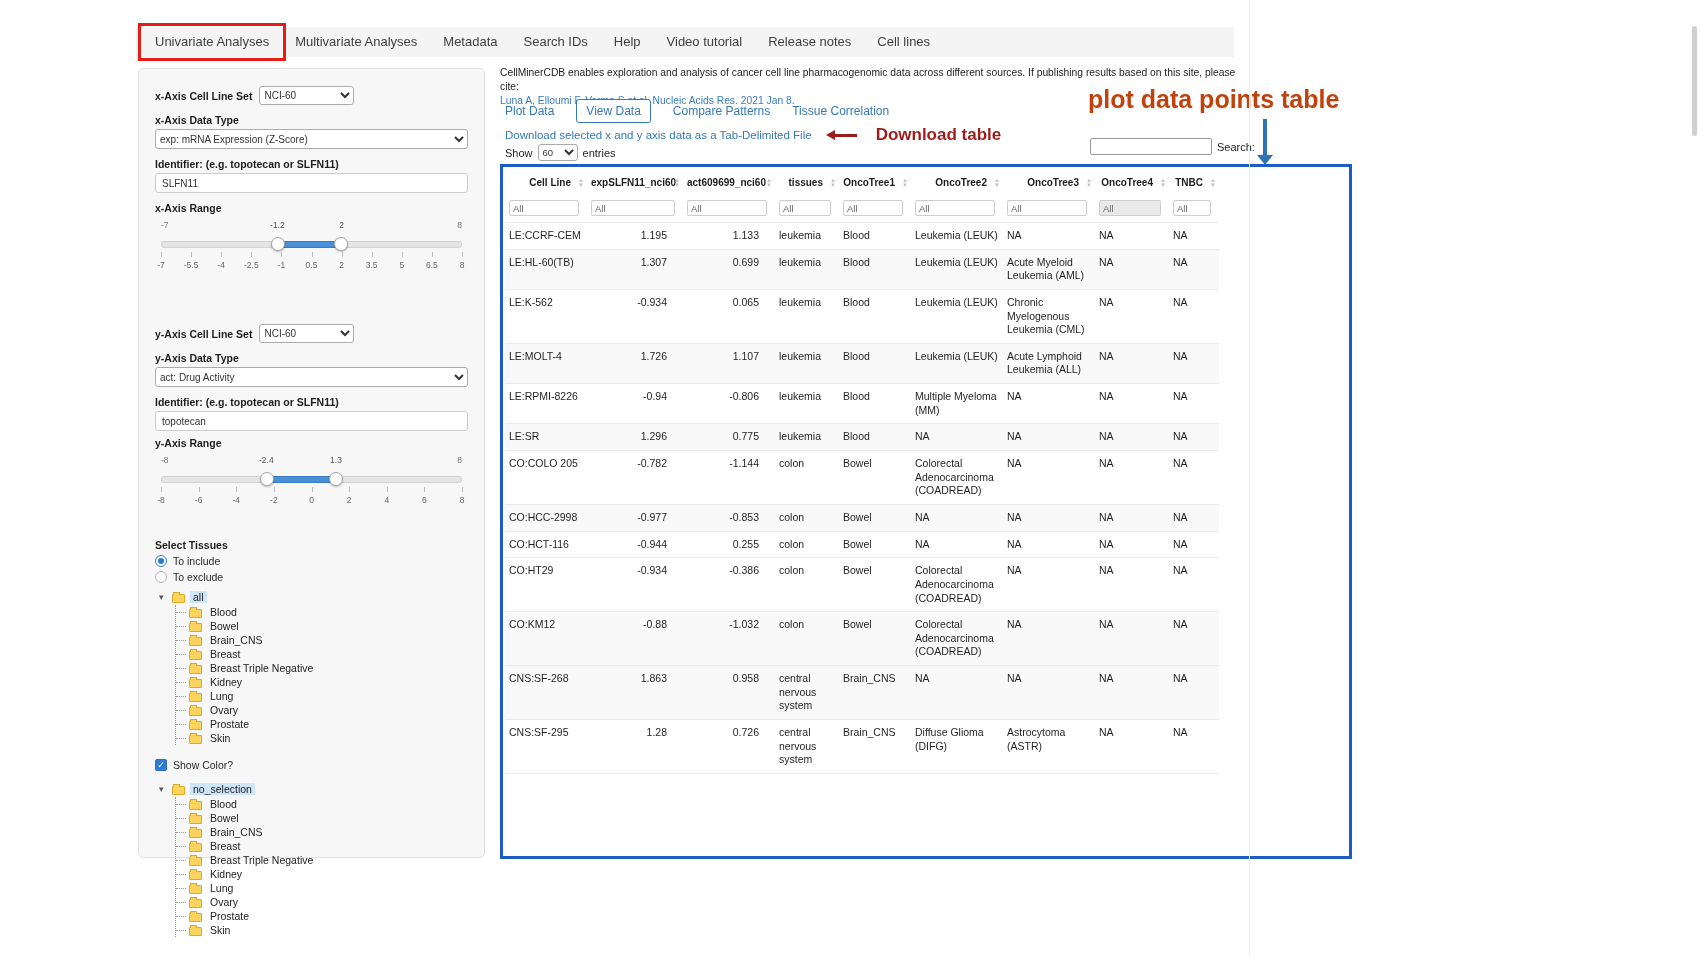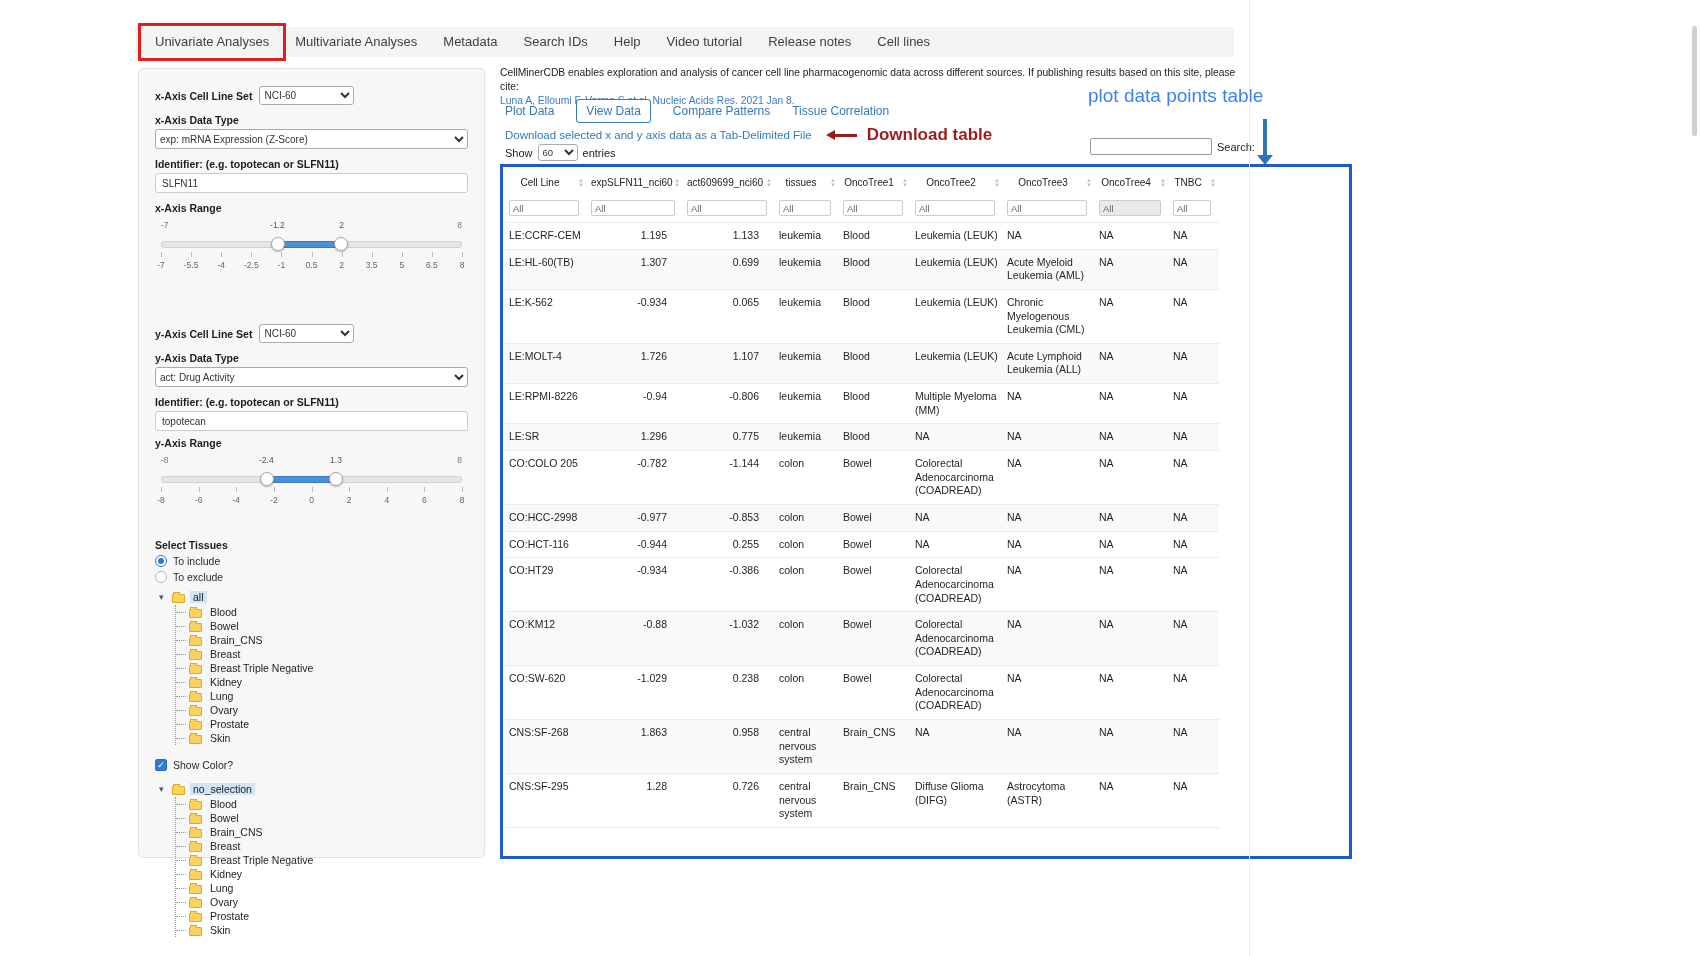--- a/index.html
+++ b/index.html
@@ -62,36 +62,36 @@
   .citation{left:500px;top:66px;width:740px;text-align:left;font-size:10.3px;color:#1c1c1c;line-height:1.35}
   .cite-link{color:#3b7bbf;cursor:pointer}
   .tabs{left:505px;top:98px;display:flex;gap:22px;align-items:center;font-size:12px;height:26px}
   .tab{color:#3579b8;cursor:pointer;white-space:nowrap}
   .tab.active{border:1px solid #3579b8;border-radius:3px;padding:4px 9px;background:#fff}
   .download-row{left:505px;top:126px;display:flex;align-items:center;height:18px}
   .download-link{color:#3579b8;font-size:11.5px;cursor:pointer}
   .red-arrow{display:inline-flex;align-items:center;margin-left:14px}
   .ra-head{width:0;height:0;border-top:5px solid transparent;border-bottom:5px solid transparent;border-right:9px solid #9c1b1b}
   .ra-shaft{width:22px;height:3px;background:#9c1b1b}
-  .dl-annot{color:#9c1b1b;font-weight:bold;font-size:17px;margin-left:10px;white-space:nowrap}
+  .dl-annot{color:#9c1b1b;font-weight:bold;font-size:17px;margin-left:19px;white-space:nowrap}
   .show-row{left:505px;top:144px;display:flex;align-items:center;gap:5px;font-size:11px;color:#222}
   .search-row{left:1090px;top:138px;display:flex;align-items:center;gap:5px}
   .search-input{width:122px;height:17px;border:1px solid #999;border-radius:2px;background:#fff;padding:0 4px;font-size:10px}
   .search-label{font-size:11px;font-weight:normal;color:#222}
 
   
-  .plot-annot{left:1088px;top:85px;font-size:19px;font-weight:normal;color:#3b82f6;white-space:nowrap}
+  .plot-annot{left:1088px;top:85px;font-size:25px;font-weight:bold;color:#c2410c;white-space:nowrap}
   .blue-arrow{left:1256px;top:119px;width:18px}
   .ba-shaft{width:4px;height:36px;background:#2e75b6;margin:0 auto}
   .ba-head{width:0;height:0;border-left:8px solid transparent;border-right:8px solid transparent;border-top:10px solid #2e75b6;margin:0 auto}
   .blue-rect{left:500px;top:164px;width:852px;height:695px;border:3px solid #1d5cc8;pointer-events:none}
 
   
   .dtable{left:505px;top:169px;width:714px;border-collapse:collapse;background:#fff;table-layout:fixed}
-  .dtable th{font-size:10px;font-weight:normal;color:#1c1c1c;text-align:center;vertical-align:top;padding:8px 16px 6px 4px;position:relative;white-space:nowrap;overflow:hidden}
+  .dtable th{font-size:10px;font-weight:bold;color:#1c1c1c;text-align:right;vertical-align:top;padding:8px 16px 6px 4px;position:relative;white-space:nowrap;overflow:hidden}
   .sort{position:absolute;right:3px;top:9px;display:flex;flex-direction:column;font-size:6px;line-height:4.5px;color:#c2c2c2}
   .sort i{font-style:normal}
   .filter-row td{padding:2px 4px 6px;border-bottom:1px solid #e2e2e2}
   .filter-input{width:calc(100% - 4px);height:16px;border:1px solid #ccc;border-radius:2px;font-size:9.5px;color:#666;padding:0 3px;background:#fff}
   .filter-input.gray{background:#e9e9e9}
   .dtable td{font-size:10.5px;color:#1f1f1f;padding:6px 4px;vertical-align:top;border-bottom:1px solid #ebebeb;line-height:1.3;word-wrap:break-word}
   .dtable tbody tr.even td{background:#f9f9f9}
   .dtable td.num{text-align:right;padding-right:16px}
 
   
@@ -538,31 +538,20 @@
         <td>CO:KM12</td>
         <td class="num">-0.88</td>
         <td class="num">-1.032</td>
         <td>colon</td>
         <td>Bowel</td>
         <td>Colorectal Adenocarcinoma (COADREAD)</td>
         <td>NA</td>
         <td>NA</td>
         <td>NA</td>
       </tr>
-      <tr>
-        <td>CO:SW-620</td>
-        <td class="num">-1.029</td>
-        <td class="num">0.238</td>
-        <td>colon</td>
-        <td>Bowel</td>
-        <td>Colorectal Adenocarcinoma (COADREAD)</td>
-        <td>NA</td>
-        <td>NA</td>
-        <td>NA</td>
-      </tr>
       <tr class="even">
         <td>CNS:SF-268</td>
         <td class="num">1.863</td>
         <td class="num">0.958</td>
         <td>central nervous system</td>
         <td>Brain_CNS</td>
         <td>NA</td>
         <td>NA</td>
         <td>NA</td>
         <td>NA</td>

